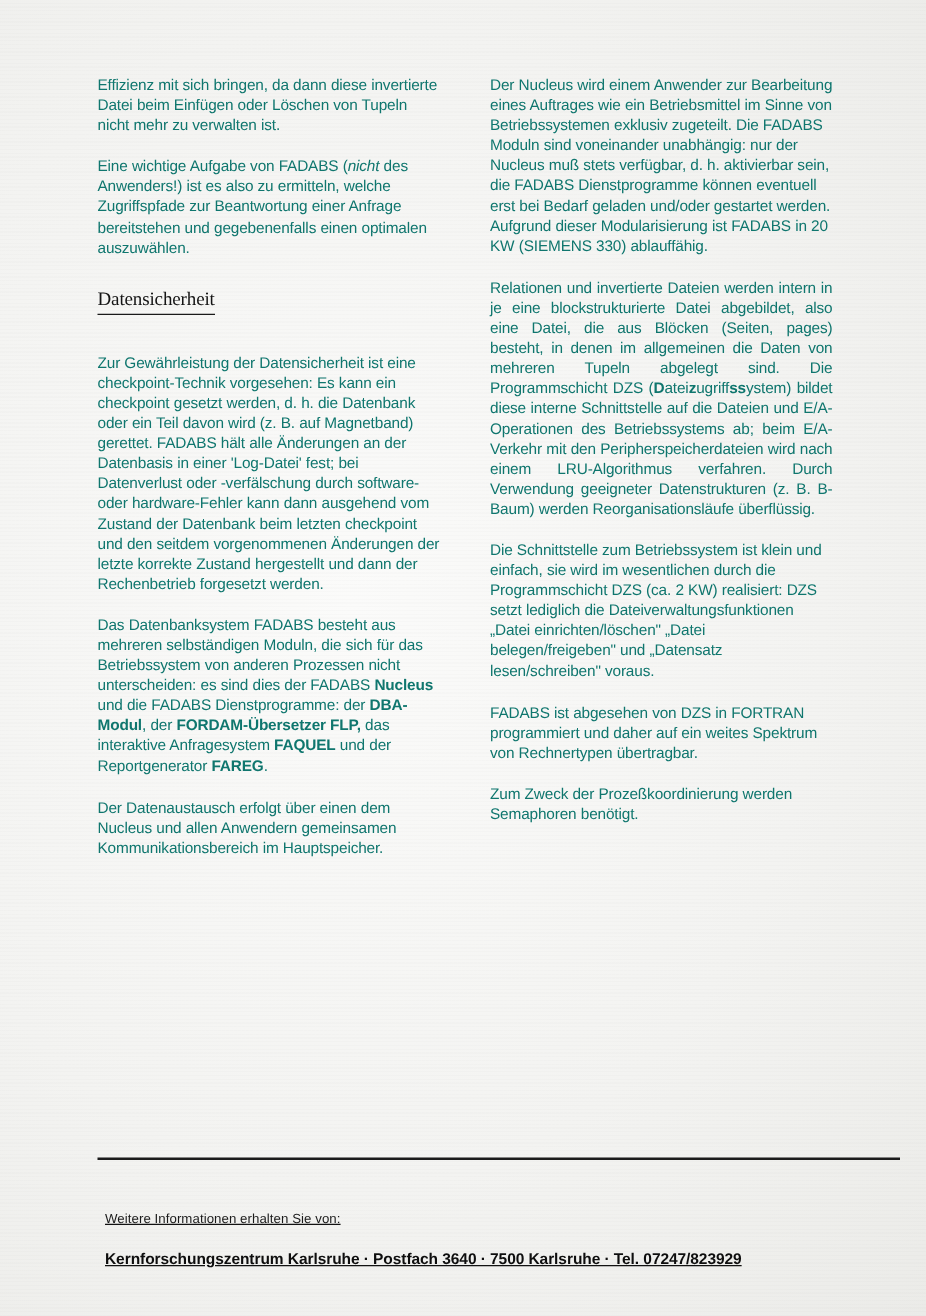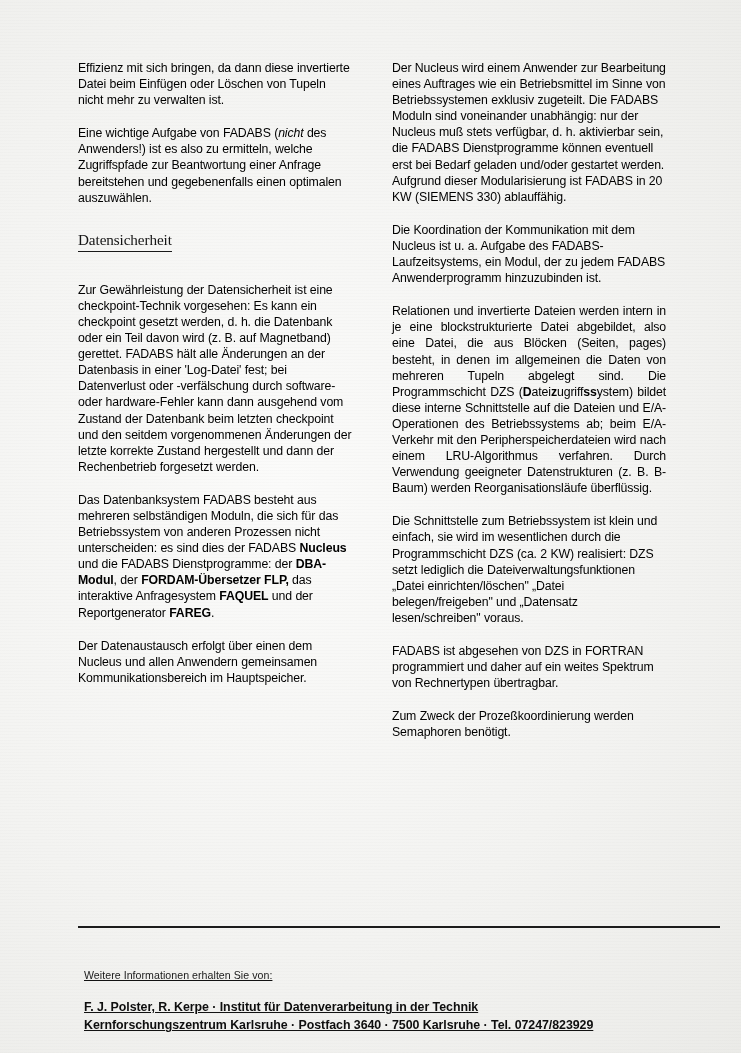--- a/index.html
+++ b/index.html
@@ -40,21 +40,21 @@
   .col {
     width: 274px;
   }
   p.para {
     margin: 0 0 17px 0;
     font-size: 12.3px;
     line-height: 16.1px;
     letter-spacing: -0.12px;
     text-align: left;
     word-spacing: 0.1px;
-    color: #000000;
+    color: #0f766e;
   }
   p.para.justified {
     text-align: justify;
   }
   .sec-heading {
     margin: 0 0 16px 0;
     font-size: 15.2px;
     line-height: 19px;
     letter-spacing: -0.1px;
     font-weight: 400;
@@ -149,35 +149,33 @@
 
 
       <p class="para"><span>Der Datenaustausch erfolgt über einen dem Nucleus und allen Anwendern gemeinsamen Kommunikationsbereich im Hauptspeicher.</span></p>
 
     </div>
 
     <div class="col">
 
       <p class="para"><span>Der Nucleus wird einem Anwender zur Bearbeitung eines Auftrages wie ein Betriebsmittel im Sinne von Betriebssystemen exklusiv zugeteilt. Die FADABS Moduln sind voneinander unabhängig: nur der Nucleus muß stets verfügbar, d. h. aktivierbar sein, die FADABS Dienstprogramme können eventuell erst bei Bedarf geladen und/oder gestartet werden. Aufgrund dieser Modularisierung ist FADABS in 20 KW (SIEMENS 330) ablauffähig.</span></p>
 
-      <p class="para"><span>Die Koordination der Kommunikation mit dem Nucleus ist u. a. Aufgabe des FADABS-Laufzeitsystems, ein Modul, der zu jedem FADABS Anwenderprogramm hinzuzubinden ist.</span></p>
 
       <p class="para justified"><span>Relationen und invertierte Dateien werden intern in je eine blockstrukturierte Datei abgebildet, also eine Datei, die aus Blöcken (Seiten, pages) besteht, in denen im allgemeinen die Daten von mehreren Tupeln abgelegt sind. Die Programmschicht DZS (</span><b>D</b><span>atei</span><b>z</b><span>ugriff</span><b>ss</b><span>ystem) bildet diese interne Schnittstelle auf die Dateien und E/A-Operationen des Betriebssystems ab; beim E/A-Verkehr mit den Peripherspeicherdateien wird nach einem LRU-Algorithmus verfahren. Durch Verwendung geeigneter Datenstrukturen (z. B. B-Baum) werden Reorganisationsläufe überflüssig.</span></p>
 
       <p class="para"><span>Die Schnittstelle zum Betriebssystem ist klein und einfach, sie wird im wesentlichen durch die Programmschicht DZS (ca. 2 KW) realisiert: DZS setzt lediglich die Dateiverwaltungsfunktionen „Datei einrichten/löschen" „Datei belegen/freigeben" und „Datensatz lesen/schreiben" voraus.</span></p>
 
       <p class="para"><span>FADABS ist abgesehen von DZS in FORTRAN programmiert und daher auf ein weites Spektrum von Rechnertypen übertragbar.</span></p>
 
       <p class="para"><span>Zum Zweck der Prozeßkoordinierung werden Semaphoren benötigt.</span></p>
 
 
     </div>
   </div>
 
   <div class="footer-rule"></div>
 
   <div class="footer">
     <p class="footer-lead">Weitere Informationen erhalten Sie von:</p>
-    <p class="footer-bold">F. J. Polster, R. Kerpe · Institut für Datenverarbeitung in der Technik</p>
     <p class="footer-bold">Kernforschungszentrum Karlsruhe · Postfach 3640 · 7500 Karlsruhe · Tel. 07247/823929</p>
   </div>
 
 </div>
 
 </body></html>

